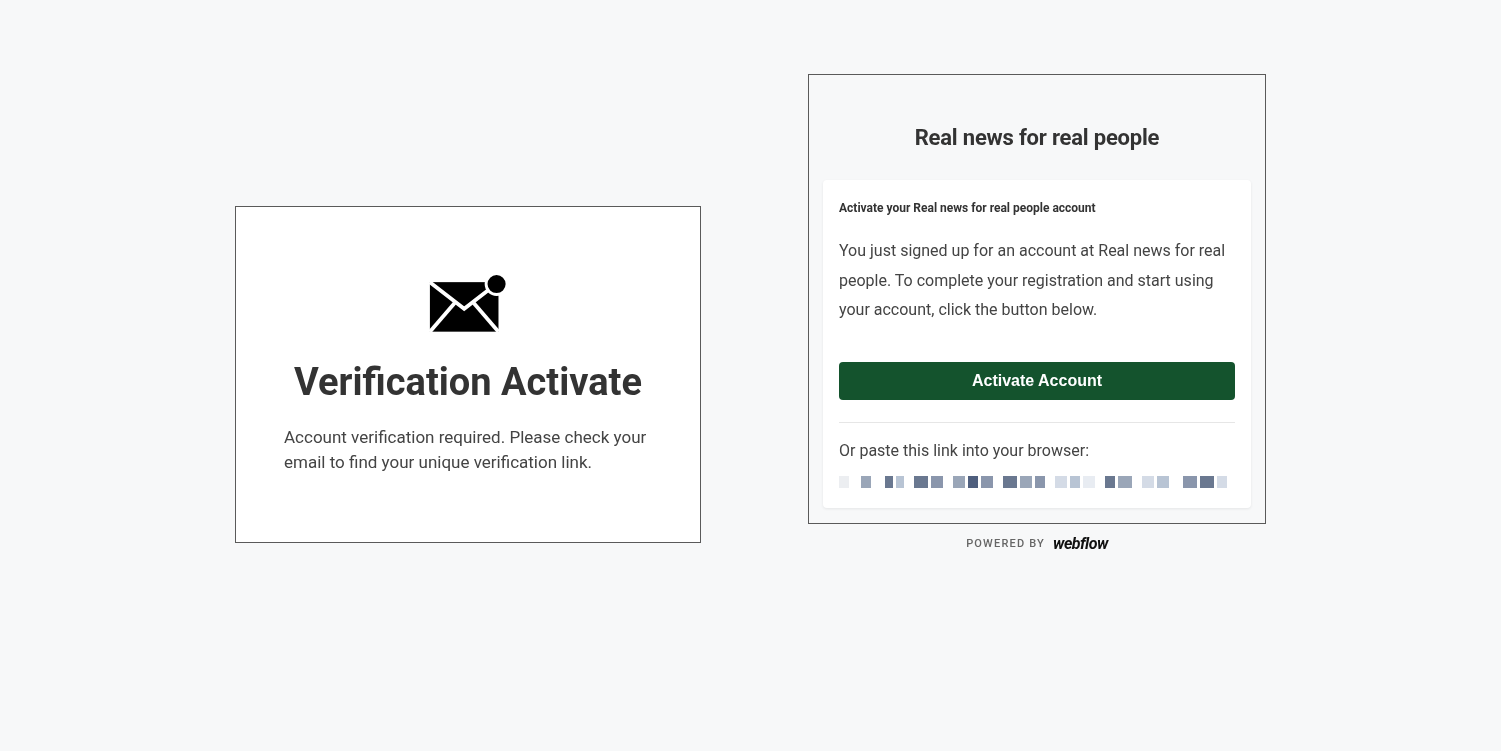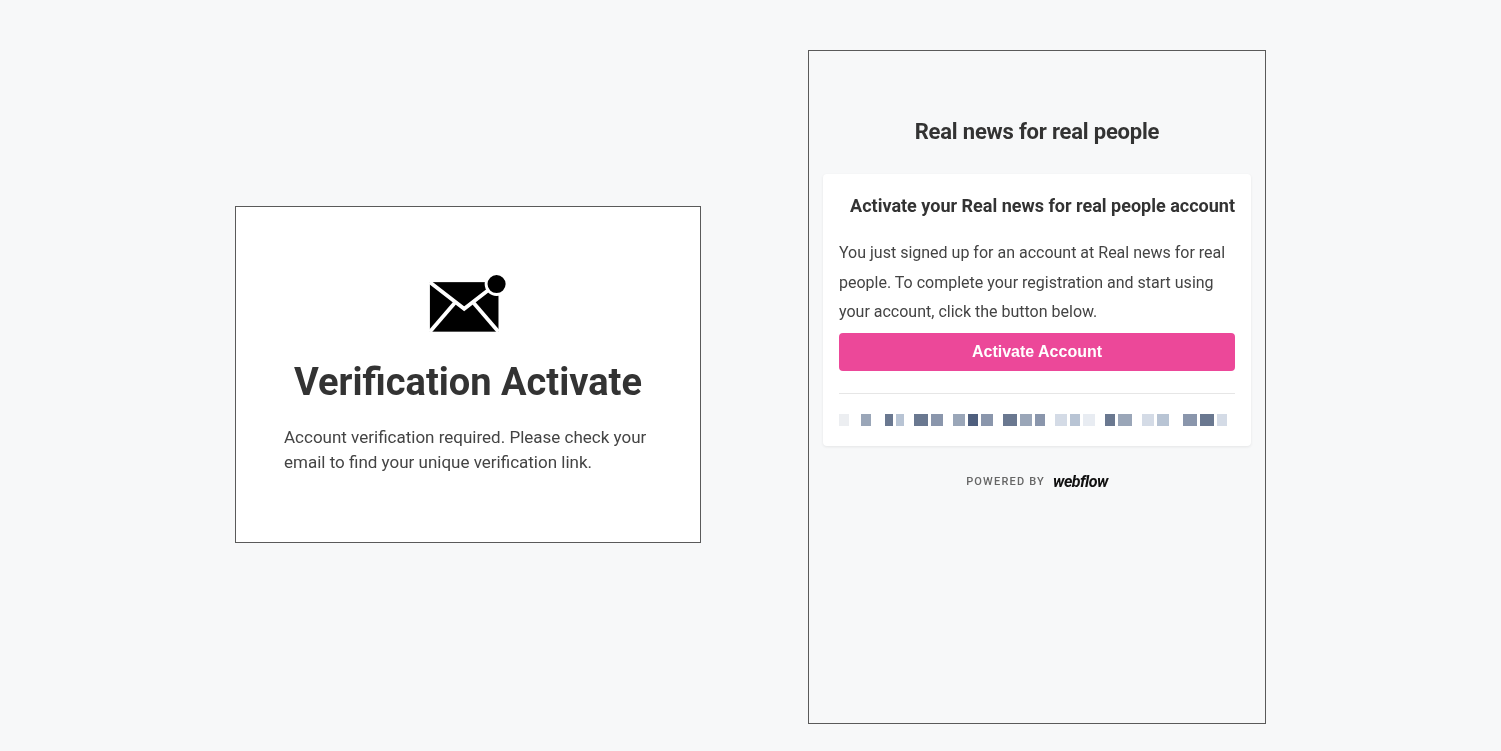--- a/index.html
+++ b/index.html
@@ -53,61 +53,61 @@
     line-height: 1.5;
     text-align: left;
     width: 100%;
     padding: 0 8px;
   }
 
   
   .right-panel {
     position: absolute;
     left: 808px;
-    top: 50px;
+    top: 74px;
     width: 458px;
-    height: 674px;
+    height: 450px;
     background: #f7f8f9;
     border: 1px solid #5a5a5a;
-    padding: 36px 12px 20px 12px;
+    padding: 18px 12px 20px 12px;
   }
   .brand-title {
     font-size: 22px;
     font-weight: 700;
     color: #333333;
     text-align: center;
     letter-spacing: -0.2px;
     margin-top: 32px;
     margin-bottom: 30px;
   }
   .email-card {
     background: #ffffff;
     border-radius: 4px;
     box-shadow: 0 1px 3px rgba(0,0,0,0.08);
     padding: 20px 16px 18px 16px;
     margin: 0 2px;
   }
   .card-title {
-    font-size: 18px;
+    font-size: 12px;
     font-weight: 700;
     color: #333333;
-    text-align: right;
+    text-align: left;
     line-height: 1.35;
     margin-bottom: 20px;
   }
   .card-body {
     font-size: 16px;
     color: #444444;
     line-height: 1.85;
-    margin-bottom: 6px;
+    margin-bottom: 37px;
   }
   .activate-btn {
     display: block;
     width: 100%;
-    background: #ec4899;
+    background: #14532d;
     color: #ffffff;
     border: none;
     border-radius: 4px;
     padding: 10px 0;
     font-size: 16px;
     font-weight: 700;
     text-align: center;
     cursor: pointer;
   }
   .divider {
@@ -182,20 +182,21 @@
   </div>
 
   <div class="right-panel">
     <h2 class="brand-title">Real news for real people</h2>
 
     <div class="email-card">
       <h3 class="card-title">Activate your Real news for real people account</h3>
       <p class="card-body">You just signed up for an account at Real news for real people. To complete your registration and start using your account, click the button below.</p>
       <button class="activate-btn">Activate Account</button>
       <hr class="divider">
+      <p class="paste-label">Or paste this link into your browser:</p>
       <div class="blurred-link">
         <span style="width:10px;background:#eceef1"></span>
         <span style="width:6px;background:transparent"></span>
         <span style="width:10px;background:#9aa6b8"></span>
         <span style="width:8px;background:transparent"></span>
         <span style="width:8px;background:#6a7890"></span>
         <span style="width:8px;background:#b8c4d4"></span>
         <span style="width:4px;background:transparent"></span>
         <span style="width:14px;background:#6a7890"></span>
         <span style="width:12px;background:#8a96ac"></span>

